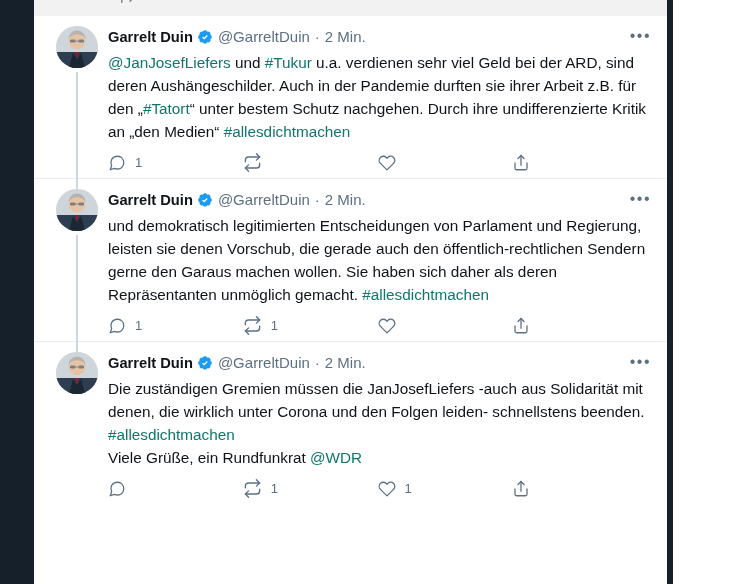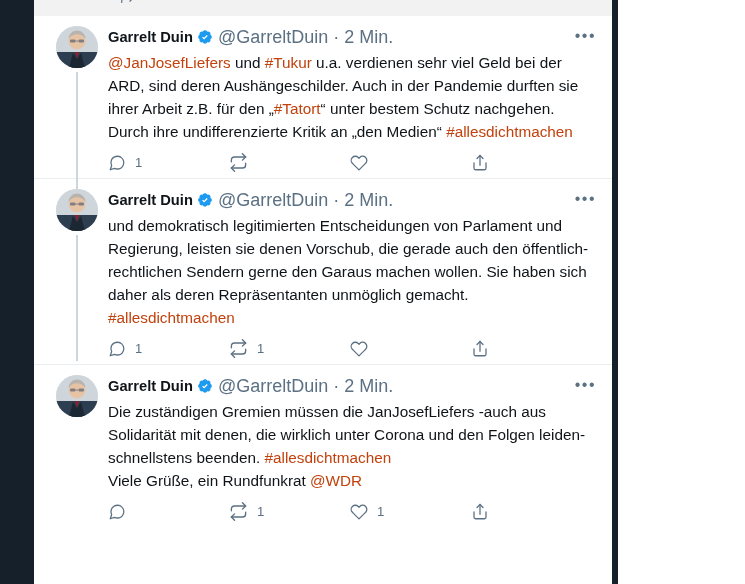--- a/index.html
+++ b/index.html
@@ -9,21 +9,21 @@
   }
   body {
     width: 745px;
     height: 584px;
     font-family: "Liberation Sans", sans-serif;
     color: #0f1419;
     overflow: hidden;
     position: relative;
   }
   .page {
-    width: 618px;
+    width: 673px;
     height: 584px;
     position: relative;
     background: #ffffff;
     border-radius: 24px;
   }
   
   .rail {
     position: absolute;
     top: 0;
     bottom: 0;
@@ -108,42 +108,42 @@
     font-size: 14.7px;
   }
   .verified {
     width: 16px;
     height: 16px;
     margin-left: 4px;
     flex: 0 0 16px;
   }
   .handle, .dot, .time {
     color: #5b7083;
-    font-size: 18px;
+    font-size: 15px;
   }
   .handle { margin-left: 5px; }
   .dot { margin: 0 5px; }
   .more {
     position: absolute;
     right: -4px;
     top: 0;
     color: #5b7083;
     font-size: 16px;
     letter-spacing: 1.5px;
     line-height: 20px;
   }
   .tweet-text {
     font-size: 15.3px;
     line-height: 23px;
     color: #0f1419;
     margin-top: 3px;
     white-space: pre-wrap;
     word-wrap: break-word;
   }
-  .link { color: #c2410c; }
+  .link { color: #0f766e; }
 
   .actions {
     display: flex;
     margin-top: 10px;
     margin-bottom: 2px;
     color: #5b7083;
     font-size: 13px;
     max-width: 560px;
   }
   .action {

